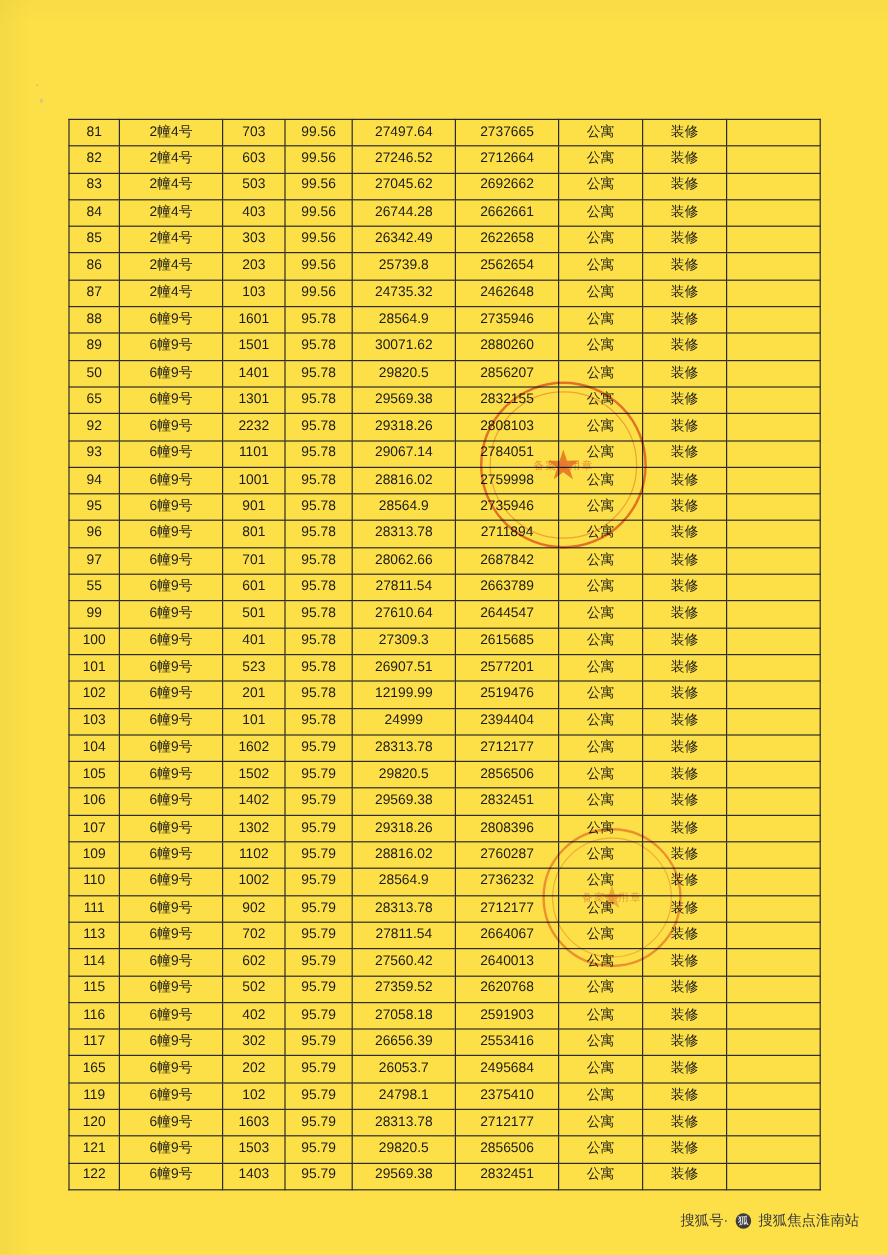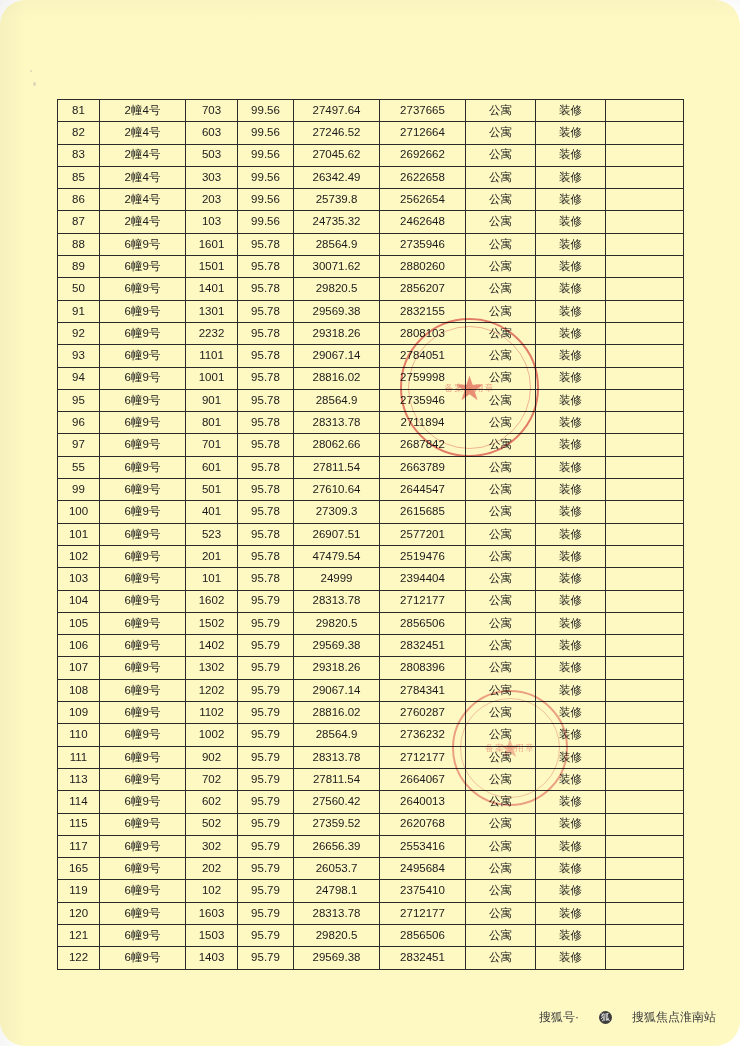--- a/index.html
+++ b/index.html
@@ -11,22 +11,21 @@
     width: 740px;
     height: 1046px;
     position: relative;
     font-family: "Liberation Sans", sans-serif;
     color: #1a1a1a;
     overflow: hidden;
   }
   .page {
     position: absolute;
     inset: 0;
-    background: #fef9c3;
-    border-radius: 25px;
+    background: #fde047;
   }
   
   .scan-tint {
     position: absolute;
     inset: 0;
     background:
       linear-gradient(to right, rgba(0,0,0,0.035) 0px, rgba(0,0,0,0) 26px),
       linear-gradient(to bottom, rgba(0,0,0,0.02) 0px, rgba(0,0,0,0) 20px);
     pointer-events: none;
   }
@@ -123,21 +122,21 @@
   }
 
   .footer {
     position: absolute;
     right: 24px;
     bottom: 20px;
     font-size: 12px;
     color: #3c3c3c;
     display: flex;
     align-items: center;
-    gap: 20px;
+    gap: 6px;
     white-space: nowrap;
   }
   .footer .dot {
     display: inline-block;
     width: 13px;
     height: 13px;
     border-radius: 50%;
     background: #3c3c3c;
     color: #fff;
     font-size: 9px;
@@ -195,20 +194,31 @@
             <td class="c-bld">2幢4号</td>
             <td class="c-room">503</td>
             <td class="c-area">99.56</td>
             <td class="c-price">27045.62</td>
             <td class="c-total">2692662</td>
             <td class="c-type">公寓</td>
             <td class="c-dec">装修</td>
             <td class="c-note"></td>
           </tr>
           <tr>
+            <td class="c-idx">84</td>
+            <td class="c-bld">2幢4号</td>
+            <td class="c-room">403</td>
+            <td class="c-area">99.56</td>
+            <td class="c-price">26744.28</td>
+            <td class="c-total">2662661</td>
+            <td class="c-type">公寓</td>
+            <td class="c-dec">装修</td>
+            <td class="c-note"></td>
+          </tr>
+          <tr>
             <td class="c-idx">85</td>
             <td class="c-bld">2幢4号</td>
             <td class="c-room">303</td>
             <td class="c-area">99.56</td>
             <td class="c-price">26342.49</td>
             <td class="c-total">2622658</td>
             <td class="c-type">公寓</td>
             <td class="c-dec">装修</td>
             <td class="c-note"></td>
           </tr>
@@ -261,21 +271,21 @@
             <td class="c-bld">6幢9号</td>
             <td class="c-room">1401</td>
             <td class="c-area">95.78</td>
             <td class="c-price">29820.5</td>
             <td class="c-total">2856207</td>
             <td class="c-type">公寓</td>
             <td class="c-dec">装修</td>
             <td class="c-note"></td>
           </tr>
           <tr>
-            <td class="c-idx">91</td>
+            <td class="c-idx">65</td>
             <td class="c-bld">6幢9号</td>
             <td class="c-room">1301</td>
             <td class="c-area">95.78</td>
             <td class="c-price">29569.38</td>
             <td class="c-total">2832155</td>
             <td class="c-type">公寓</td>
             <td class="c-dec">装修</td>
             <td class="c-note"></td>
           </tr>
           <tr>
@@ -386,21 +396,21 @@
             <td class="c-total">2577201</td>
             <td class="c-type">公寓</td>
             <td class="c-dec">装修</td>
             <td class="c-note"></td>
           </tr>
           <tr>
             <td class="c-idx">102</td>
             <td class="c-bld">6幢9号</td>
             <td class="c-room">201</td>
             <td class="c-area">95.78</td>
-            <td class="c-price">47479.54</td>
+            <td class="c-price">12199.99</td>
             <td class="c-total">2519476</td>
             <td class="c-type">公寓</td>
             <td class="c-dec">装修</td>
             <td class="c-note"></td>
           </tr>
           <tr>
             <td class="c-idx">103</td>
             <td class="c-bld">6幢9号</td>
             <td class="c-room">101</td>
             <td class="c-area">95.78</td>
@@ -448,31 +458,20 @@
             <td class="c-bld">6幢9号</td>
             <td class="c-room">1302</td>
             <td class="c-area">95.79</td>
             <td class="c-price">29318.26</td>
             <td class="c-total">2808396</td>
             <td class="c-type">公寓</td>
             <td class="c-dec">装修</td>
             <td class="c-note"></td>
           </tr>
           <tr>
-            <td class="c-idx">108</td>
-            <td class="c-bld">6幢9号</td>
-            <td class="c-room">1202</td>
-            <td class="c-area">95.79</td>
-            <td class="c-price">29067.14</td>
-            <td class="c-total">2784341</td>
-            <td class="c-type">公寓</td>
-            <td class="c-dec">装修</td>
-            <td class="c-note"></td>
-          </tr>
-          <tr>
             <td class="c-idx">109</td>
             <td class="c-bld">6幢9号</td>
             <td class="c-room">1102</td>
             <td class="c-area">95.79</td>
             <td class="c-price">28816.02</td>
             <td class="c-total">2760287</td>
             <td class="c-type">公寓</td>
             <td class="c-dec">装修</td>
             <td class="c-note"></td>
           </tr>
@@ -520,20 +519,31 @@
             <td class="c-dec">装修</td>
             <td class="c-note"></td>
           </tr>
           <tr>
             <td class="c-idx">115</td>
             <td class="c-bld">6幢9号</td>
             <td class="c-room">502</td>
             <td class="c-area">95.79</td>
             <td class="c-price">27359.52</td>
             <td class="c-total">2620768</td>
+            <td class="c-type">公寓</td>
+            <td class="c-dec">装修</td>
+            <td class="c-note"></td>
+          </tr>
+          <tr>
+            <td class="c-idx">116</td>
+            <td class="c-bld">6幢9号</td>
+            <td class="c-room">402</td>
+            <td class="c-area">95.79</td>
+            <td class="c-price">27058.18</td>
+            <td class="c-total">2591903</td>
             <td class="c-type">公寓</td>
             <td class="c-dec">装修</td>
             <td class="c-note"></td>
           </tr>
           <tr>
             <td class="c-idx">117</td>
             <td class="c-bld">6幢9号</td>
             <td class="c-room">302</td>
             <td class="c-area">95.79</td>
             <td class="c-price">26656.39</td>

